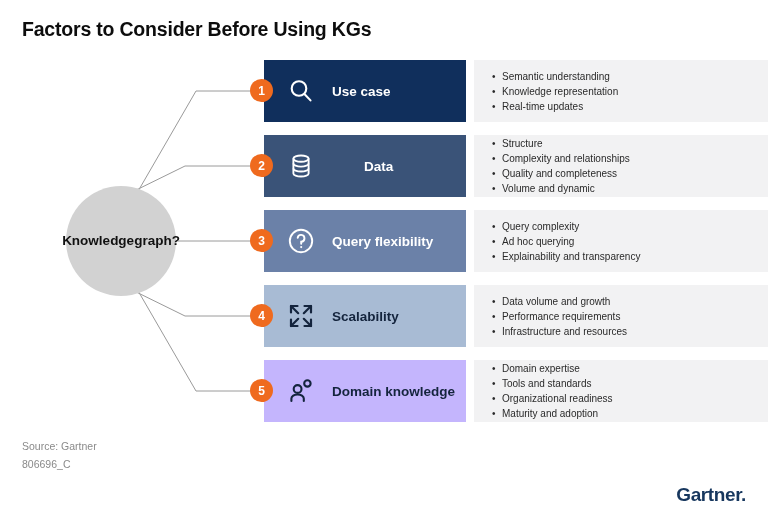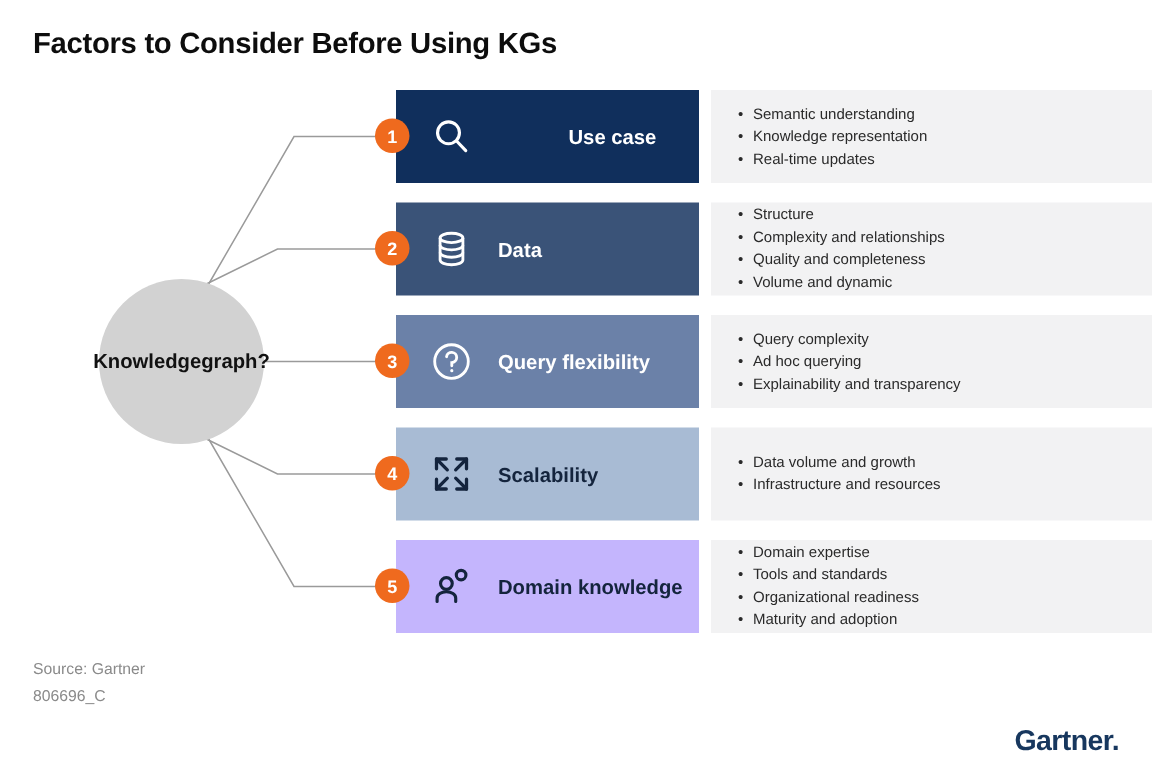--- a/index.html
+++ b/index.html
@@ -187,41 +187,41 @@
     <path d="M 137 289 L 196 391 L 256 391"></path>
   </g>
 </svg>
 
 <div id="kg-node" style="background: rgb(210, 210, 210);">
   <span>Knowledge</span>
   <span>graph?</span>
 </div>
 
 <div class="row row-0">
-  <div class="band" style="background: rgb(16, 47, 92); color: rgb(255, 255, 255); gap: 47px;">
+  <div class="band" style="background: rgb(16, 47, 92); color: rgb(255, 255, 255);">
     <span class="icon">
       <svg width="28" height="28" viewBox="0 0 28 28" fill="none" stroke="#ffffff" stroke-width="2.1">
         <circle cx="12" cy="11.5" r="7.3"></circle>
         <line x1="17.4" y1="17" x2="23.5" y2="23.4" stroke-linecap="round"></line>
       </svg>
     </span>
     <span class="label">Use case</span>
   </div>
   <div class="badge" style="background: rgb(239, 106, 30);">1</div>
   <div class="bullets" style="background: rgb(242, 242, 243);">
     <ul>
       <li>Semantic understanding</li>
       <li>Knowledge representation</li>
       <li>Real-time updates</li>
     </ul>
   </div>
 </div>
 
 <div class="row row-1">
-  <div class="band" style="background: rgb(58, 83, 120); color: rgb(255, 255, 255);">
+  <div class="band" style="background: rgb(58, 83, 120); color: rgb(255, 255, 255); gap: 32px;">
     <span class="icon">
       <svg width="28" height="28" viewBox="0 0 28 28" fill="none" stroke="#ffffff" stroke-width="1.9">
         <ellipse cx="14" cy="6.6" rx="7.6" ry="3.1"></ellipse>
         <path d="M6.4 6.6 v14.8 c0 1.7 3.4 3.1 7.6 3.1 s7.6 -1.4 7.6 -3.1 V6.6"></path>
         <path d="M6.4 11.5 c0 1.7 3.4 3.1 7.6 3.1 s7.6 -1.4 7.6 -3.1"></path>
         <path d="M6.4 16.4 c0 1.7 3.4 3.1 7.6 3.1 s7.6 -1.4 7.6 -3.1"></path>
       </svg>
     </span>
     <span class="label">Data</span>
   </div>
@@ -270,20 +270,21 @@
         <path d="M10.5 24 H4 v-6.5"></path>
         <path d="M4 24 L11.2 16.8"></path>
       </svg>
     </span>
     <span class="label">Scalability</span>
   </div>
   <div class="badge" style="background: rgb(239, 106, 30);">4</div>
   <div class="bullets" style="background: rgb(242, 242, 243);">
     <ul>
       <li>Data volume and growth</li>
+      <li>Performance requirements</li>
       <li>Infrastructure and resources</li>
     </ul>
   </div>
 </div>
 
 <div class="row row-4">
   <div class="band" style="background: #c4b5fd; color: rgb(20, 36, 61);">
     <span class="icon">
       <svg width="28" height="28" viewBox="0 0 28 28" fill="none" stroke="#14243d" stroke-width="2.1">
         <circle cx="10.6" cy="12" r="3.9"></circle>

